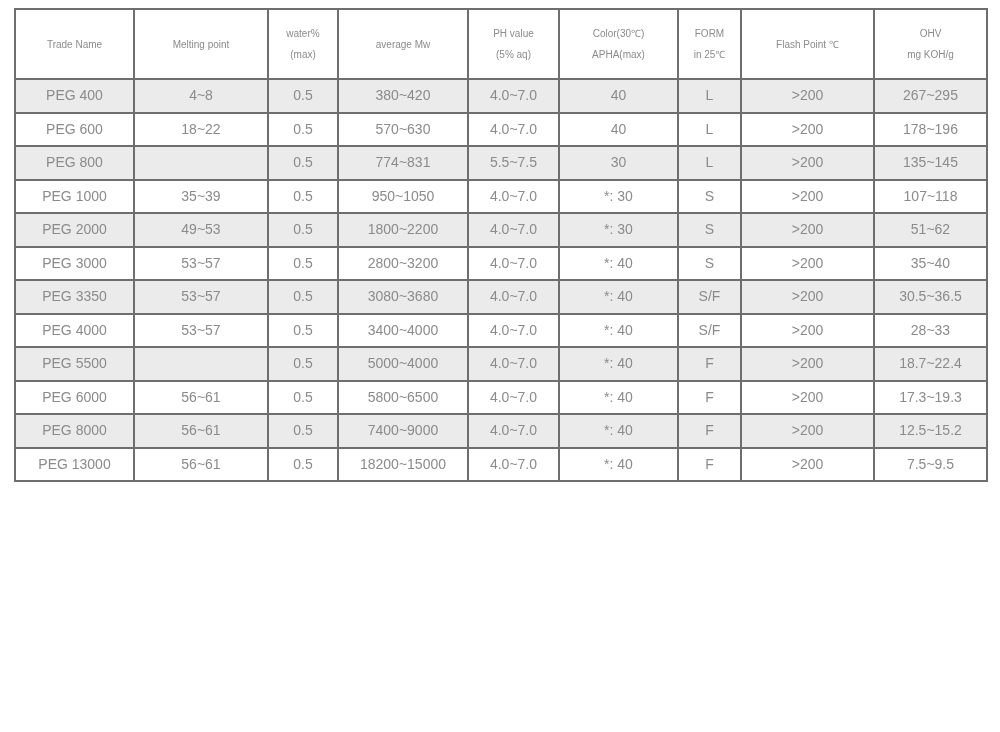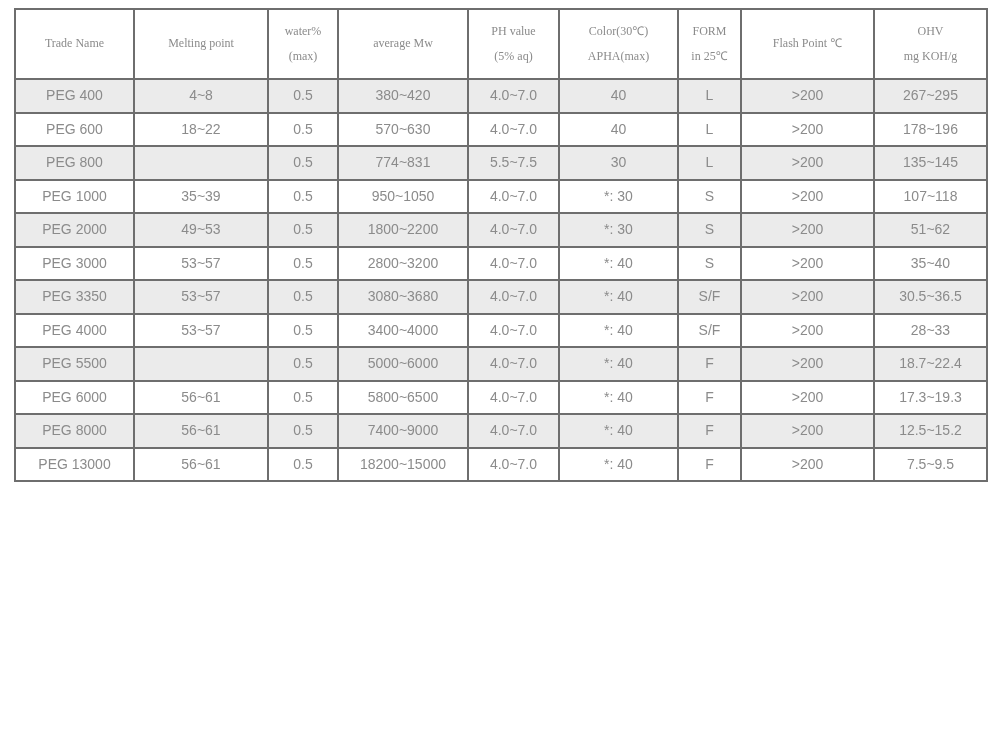--- a/index.html
+++ b/index.html
@@ -34,24 +34,23 @@
     border: 2px solid var(--border);
     text-align: center;
     vertical-align: middle;
     white-space: pre-line;
     overflow: hidden;
     padding: 0 2px;
   }
   table.spec-table th {
     height: 68px;
     font-weight: 400;
-    font-size: 12px;
+    font-size: 10px;
     line-height: 2.1;
     background: var(--row-white);
-    font-family: Liberation Serif, serif;
   }
   table.spec-table td {
     height: 31.5px;
     font-size: 14px;
     line-height: 1.2;
     background: var(--row-white);
   }
   table.spec-table tbody tr:nth-child(odd) td {
     background: var(--row-shaded);
   }
@@ -176,21 +175,21 @@
           <td>4.0~7.0</td>
           <td>*: 40</td>
           <td>S/F</td>
           <td>&gt;200</td>
           <td>28~33</td>
         </tr>
         <tr>
           <td>PEG 5500</td>
           <td></td>
           <td>0.5</td>
-          <td>5000~6000</td>
+          <td>5000~4000</td>
           <td>4.0~7.0</td>
           <td>*: 40</td>
           <td>F</td>
           <td>&gt;200</td>
           <td>18.7~22.4</td>
         </tr>
         <tr>
           <td>PEG 6000</td>
           <td>56~61</td>
           <td>0.5</td>

